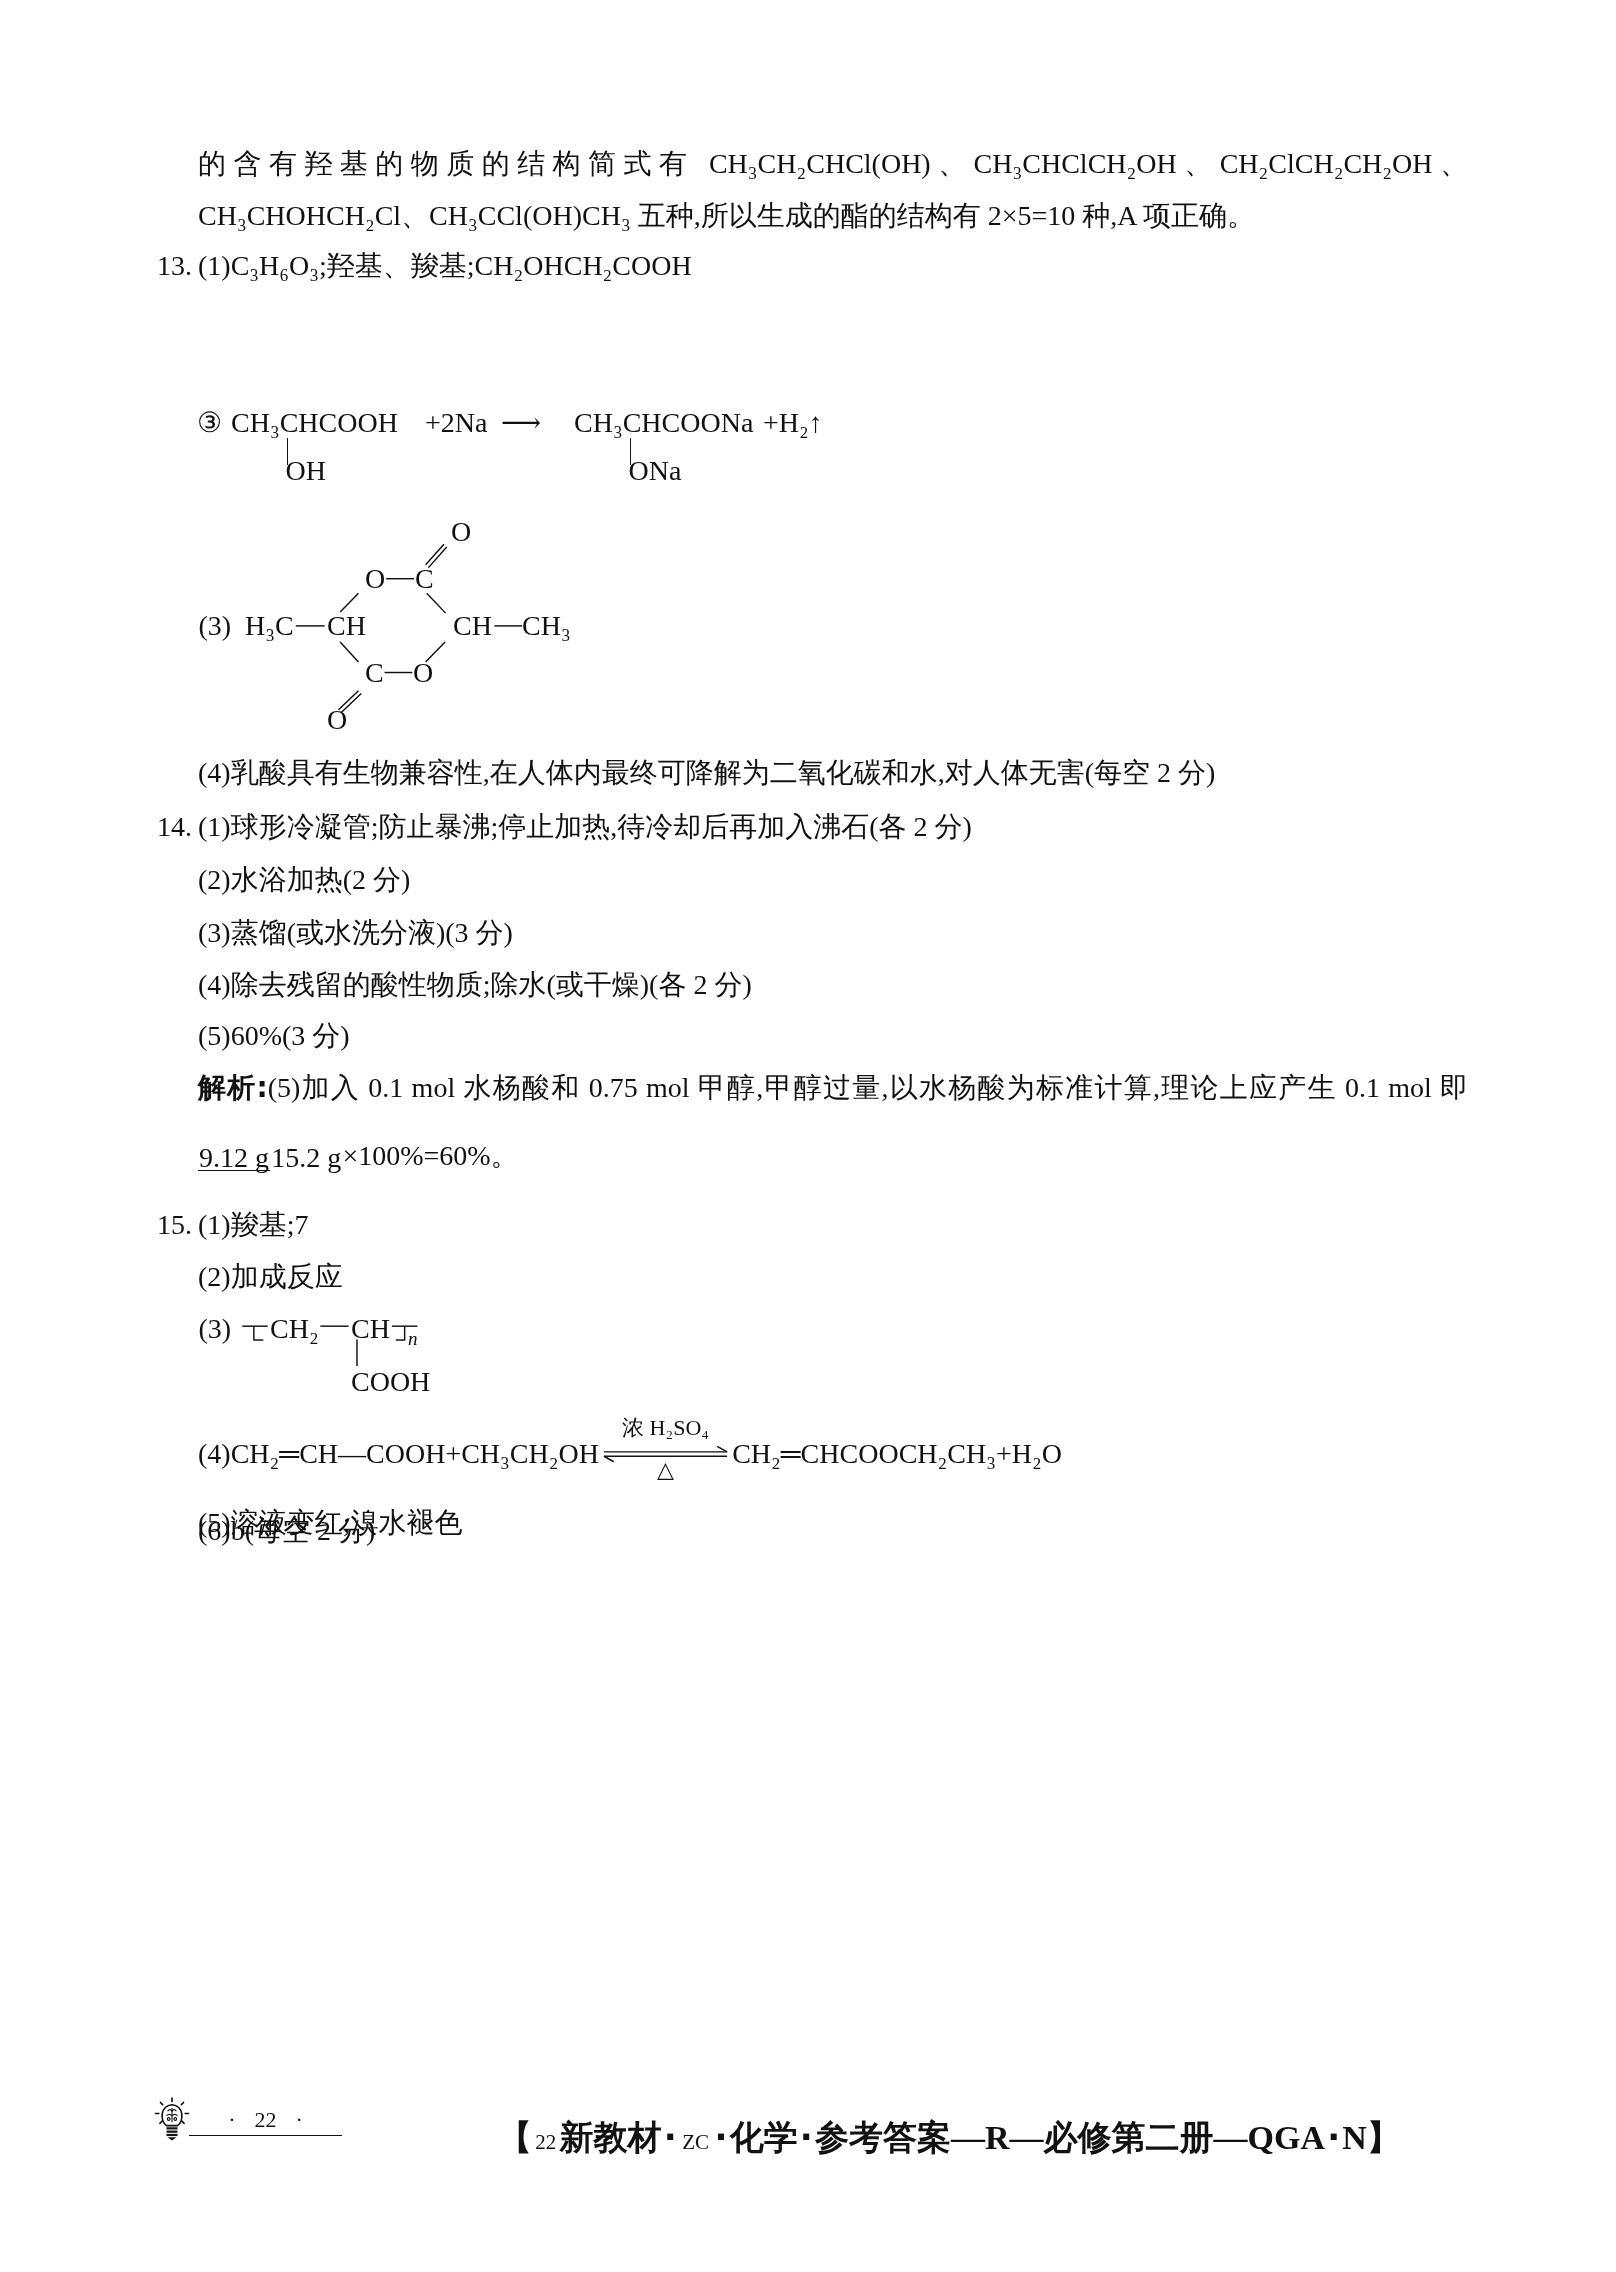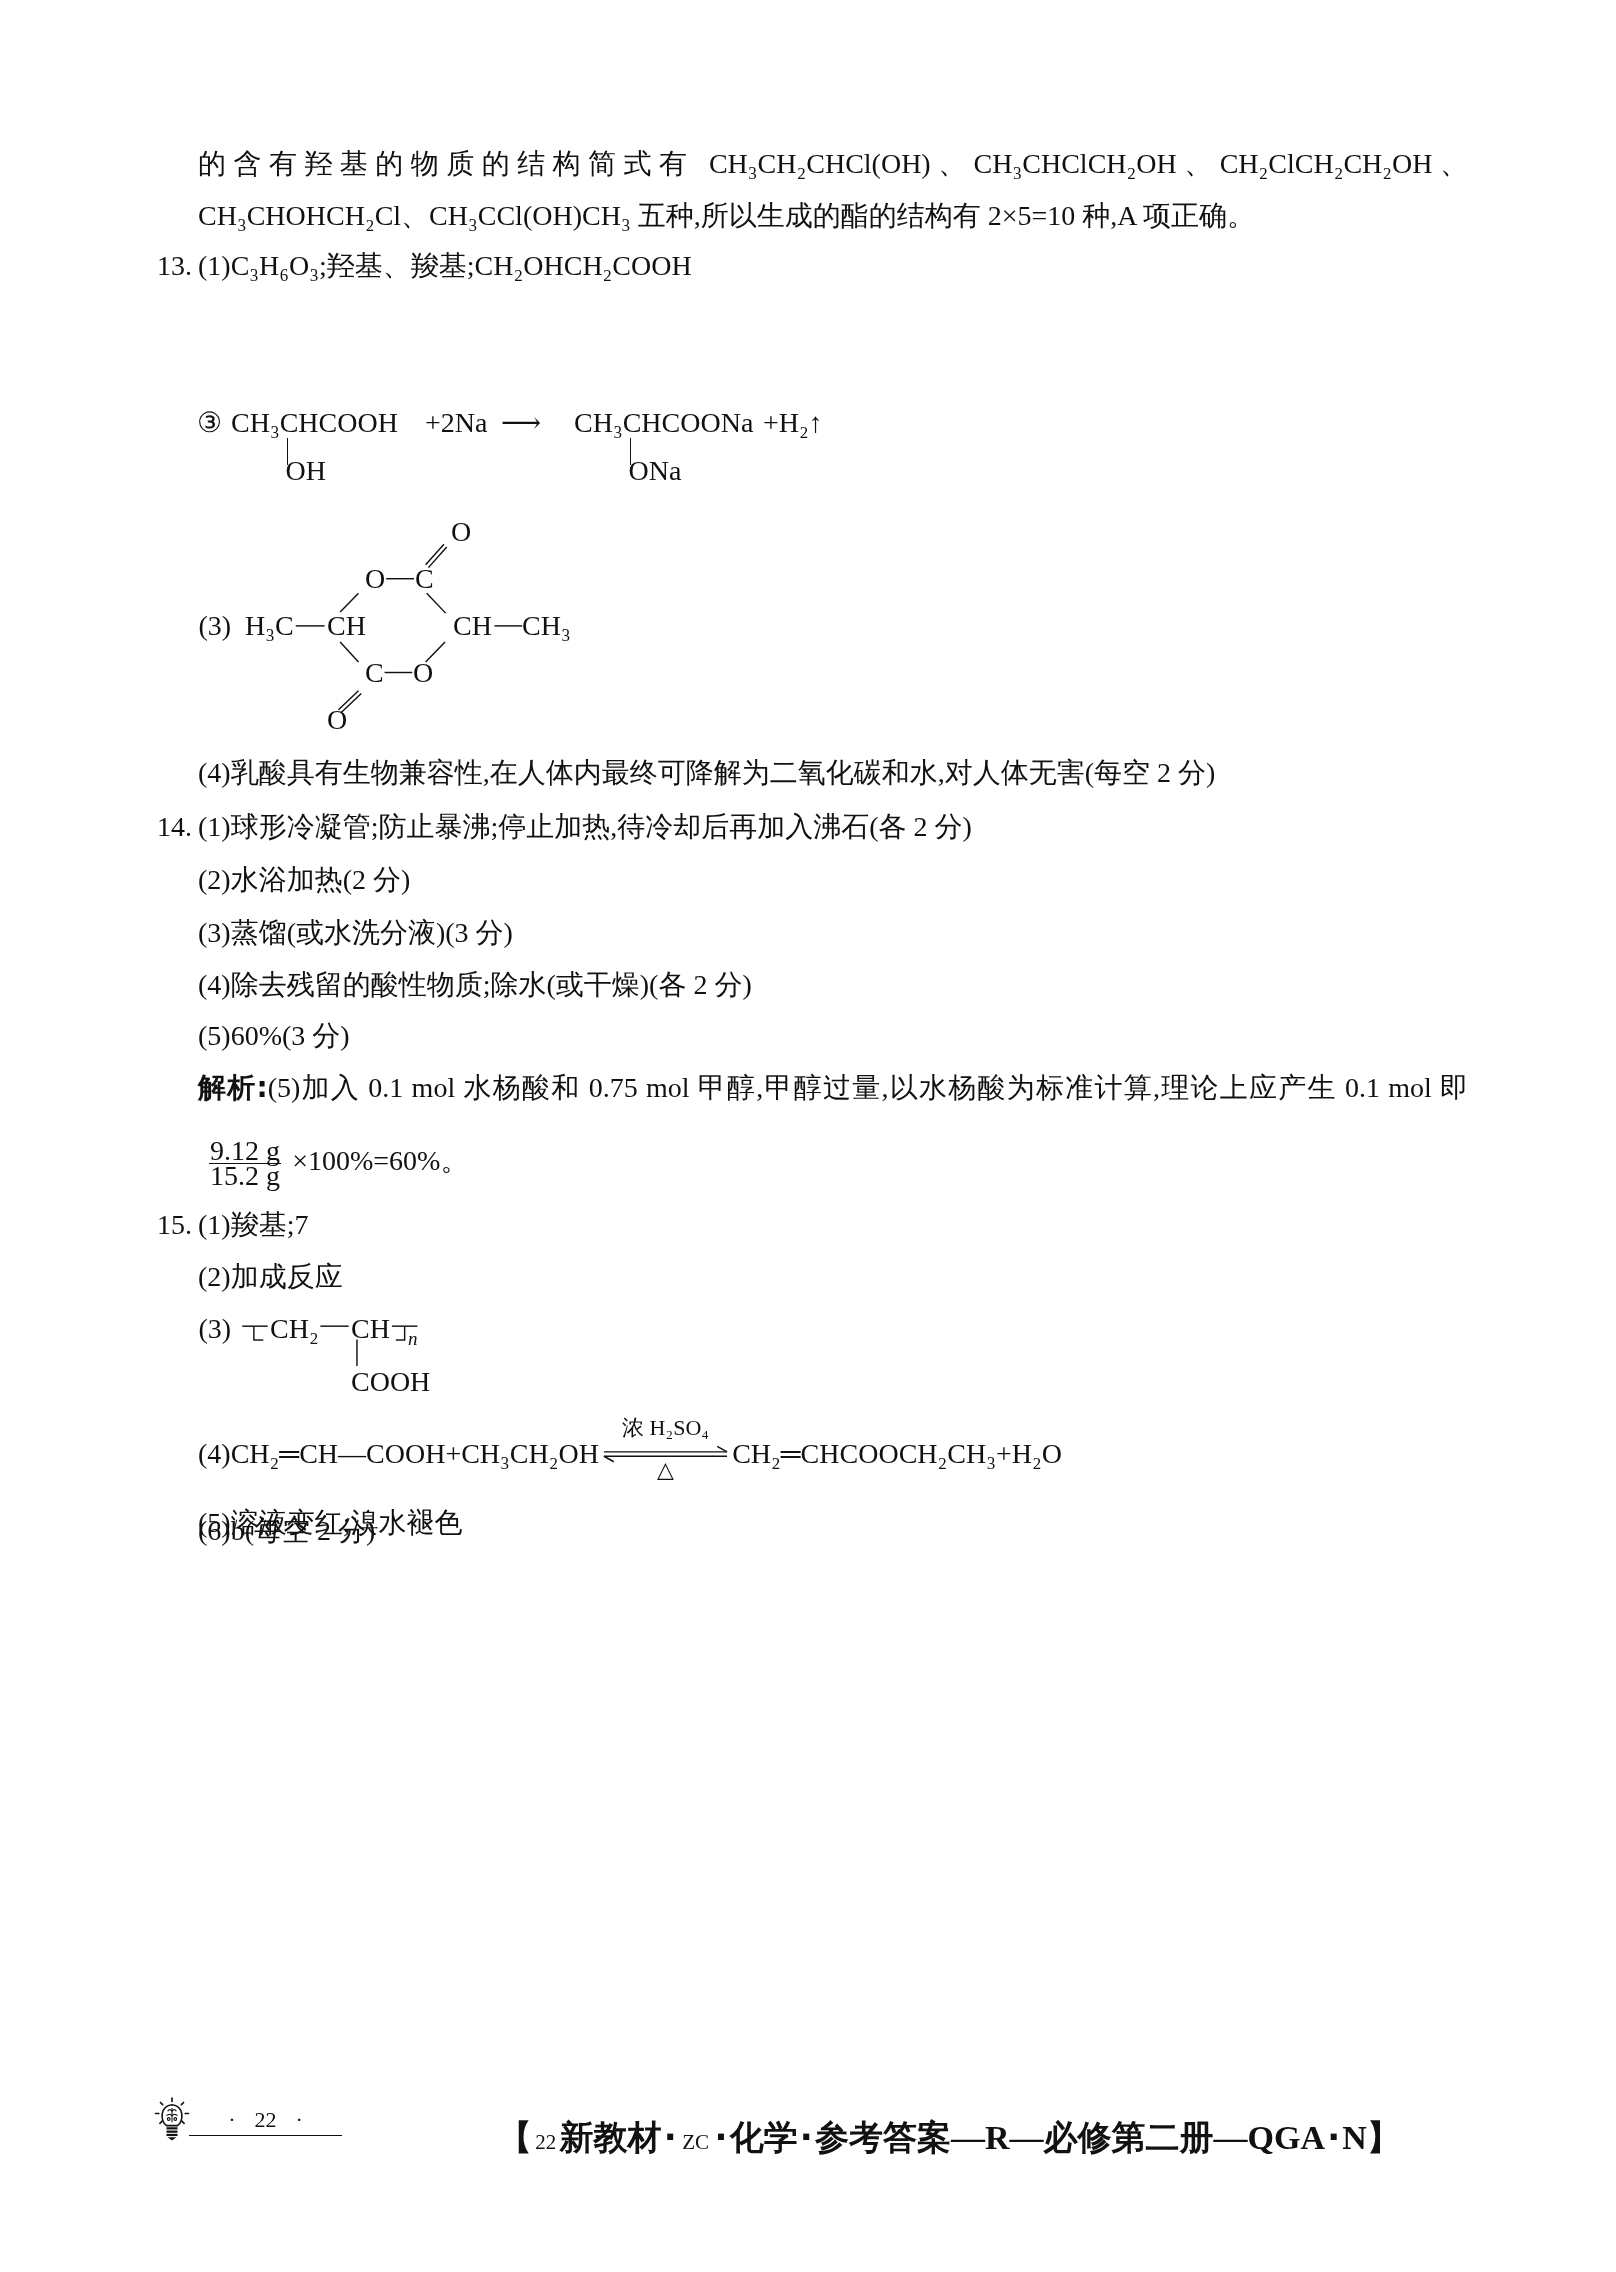--- a/index.html
+++ b/index.html
@@ -13,22 +13,22 @@
   .qnum { position:absolute; left:157px; height:33px; line-height:33px; white-space:nowrap; }
   .justify { width:1270px; text-align:justify; text-align-last:justify; }
   .bold-label { font-family:"DejaVu Sans",sans-serif; font-weight:bold; }
   .seg { position:absolute; height:33px; line-height:33px; white-space:nowrap; }
   .branch-host { position:relative; display:inline-block; }
   .branch-bar { position:absolute; left:7.2px; top:32px; width:1.1px; height:27px; background:#111111; }
   .branch-label { position:absolute; left:-2.2px; top:48px; height:33px; line-height:33px; white-space:nowrap;margin-left:8px; }
   .struct { position:absolute; }
   .struct svg { position:absolute; left:0; top:0; overflow:visible; }
   .atom { position:absolute; height:33px; line-height:33px; white-space:nowrap; }
-  .frac { display:inline-flex; flex-direction:column; align-items:center; vertical-align:middle;
-          line-height:24.4px; margin:0 11px; }
+  .frac { display:inline-flex; flex-direction:row; align-items:center; vertical-align:middle;
+          line-height:24.4px; margin:0 0; }
   .frac .num { border-bottom:1.1px solid #111111; padding:0 1.1px; }
   .frac .den { padding:0 1.1px; }
   .equil { position:relative; display:inline-block; width:131px; height:33px; vertical-align:top; margin:0 1.1px; }
   .equil svg { position:absolute; left:0; top:0; }
   .cond-top { position:absolute; left:0; width:131px; top:-21px; text-align:center; font-size:22px; line-height:24.4px; white-space:nowrap; }
   .cond-bot { position:absolute; left:0; width:131px; top:21px; text-align:center; font-size:22px; line-height:24.4px; }
   .footer-icon { position:absolute; left:154px; top:2097px; width:36px; height:44px; }
   .pageno { position:absolute; left:189px; top:2104px; width:153px; height:31px;
             border-bottom:1.7px solid #111111; display:flex; justify-content:center; align-items:center;
             font-size:22px; line-height:31px; gap:19px; }

